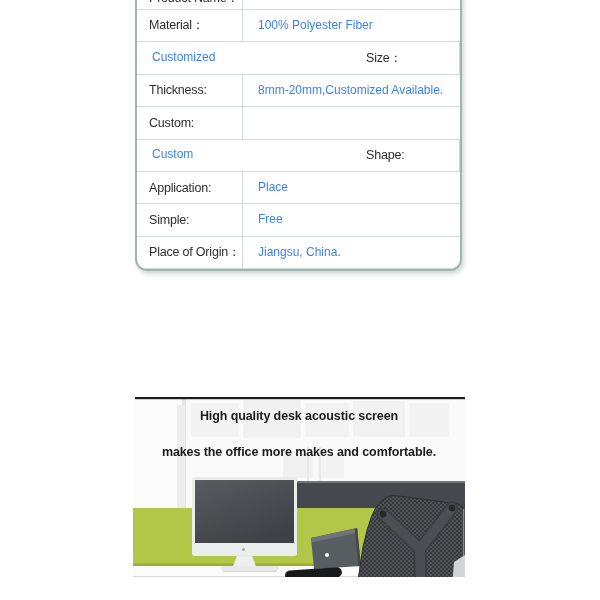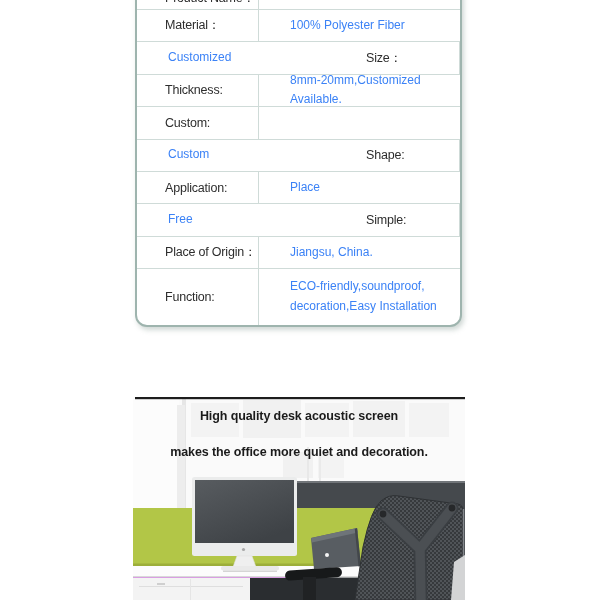--- a/index.html
+++ b/index.html
@@ -6,28 +6,28 @@
   .canvas{position:relative;width:600px;height:600px;overflow:hidden;background:#ffffff;
           font-family:"Liberation Sans","DejaVu Sans",sans-serif;}
 
   
   .spec-table{position:absolute;left:135px;top:-25px;width:327px;box-sizing:border-box;
               background:#ffffff;border:2px solid #9eb4ae;border-radius:12px;overflow:hidden;
               box-shadow:2px 3px 5px rgba(150,168,162,0.45);}
   .tr{display:flex;box-sizing:border-box;border-bottom:1px solid #cfdbd8;height:32.4px;}
   .tr.first{height:33px;}
   .tr.last{height:56px;border-bottom:none;}
-  .td{box-sizing:border-box;height:100%;display:flex;align-items:center;margin-left:16px;}
+  .td{box-sizing:border-box;height:100%;display:flex;align-items:center;}
   .td.label{width:106px;border-right:1px solid #cfdbd8;padding-left:12px;
             font-size:12.5px;letter-spacing:-0.2px;color:#2d2d2d;white-space:nowrap;}
   .td.value{flex:1;padding-left:15px;font-size:12px;color:#3b82f6;white-space:pre-line;line-height:1.65;}
   .tr.first .td{align-items:flex-end;padding-bottom:2px;}
 
   
-  .banner{position:absolute;left:133px;top:397px;width:332px;height:203px;overflow:hidden;background:#d946ef;}
+  .banner{position:absolute;left:133px;top:397px;width:332px;height:180px;overflow:hidden;background:#d946ef;}
   .banner svg{position:absolute;left:0;top:0;}
   .bn-line{position:absolute;left:0;width:332px;text-align:center;font-weight:bold;
            font-size:12.5px;letter-spacing:-0.1px;color:#1b1b1b;}
   .bn-line.l1{top:12px;}
   .bn-line.l2{top:48px;}
 </style>
 </head>
 <body>
 
 <div class="canvas">
@@ -54,31 +54,26 @@
     </div>
     <div class="tr">
       <div class="td value">Custom</div>
       <div class="td label">Shape:</div>
     </div>
     <div class="tr">
       <div class="td label">Application:</div>
       <div class="td value">Place</div>
     </div>
     <div class="tr">
+      <div class="td label">Simple:</div>
       <div class="td value">Free</div>
-      <div class="td label">Simple:</div>
     </div>
     <div class="tr">
       <div class="td label">Place of Origin：</div>
       <div class="td value">Jiangsu, China.</div>
-    </div>
-    <div class="tr last">
-      <div class="td label">Function:</div>
-      <div class="td value">ECO-friendly,soundproof,
-decoration,Easy Installation</div>
     </div>
   </div>
 
   <div class="banner">
     <svg width="332" height="203" viewBox="0 0 332 203">
       <defs>
         <linearGradient id="scr" x1="0" y1="0" x2="0.6" y2="1">
           <stop offset="0" stop-color="#585c60"></stop>
           <stop offset="1" stop-color="#3e4246"></stop>
         </linearGradient>
@@ -144,16 +139,16 @@
         <circle cx="319" cy="111" r="3.4" fill="#26282a"></circle>
         <polygon points="318,203 321,165 332,158 332,203" fill="#d3d4d5"></polygon>
         <g transform="rotate(-4 180 177)">
           <rect x="152" y="172" width="57" height="10" rx="5" fill="#17191a"></rect>
         </g>
         <rect x="170" y="180" width="13" height="23" fill="#202224"></rect>
       </g>
     </svg>
 
     <div class="bn-line l1">High quality desk acoustic screen</div>
-    <div class="bn-line l2">makes the office more quiet and decoration.</div>
+    <div class="bn-line l2">makes the office more makes and comfortable.</div>
   </div>
 
 </div>
 
 </body></html>

